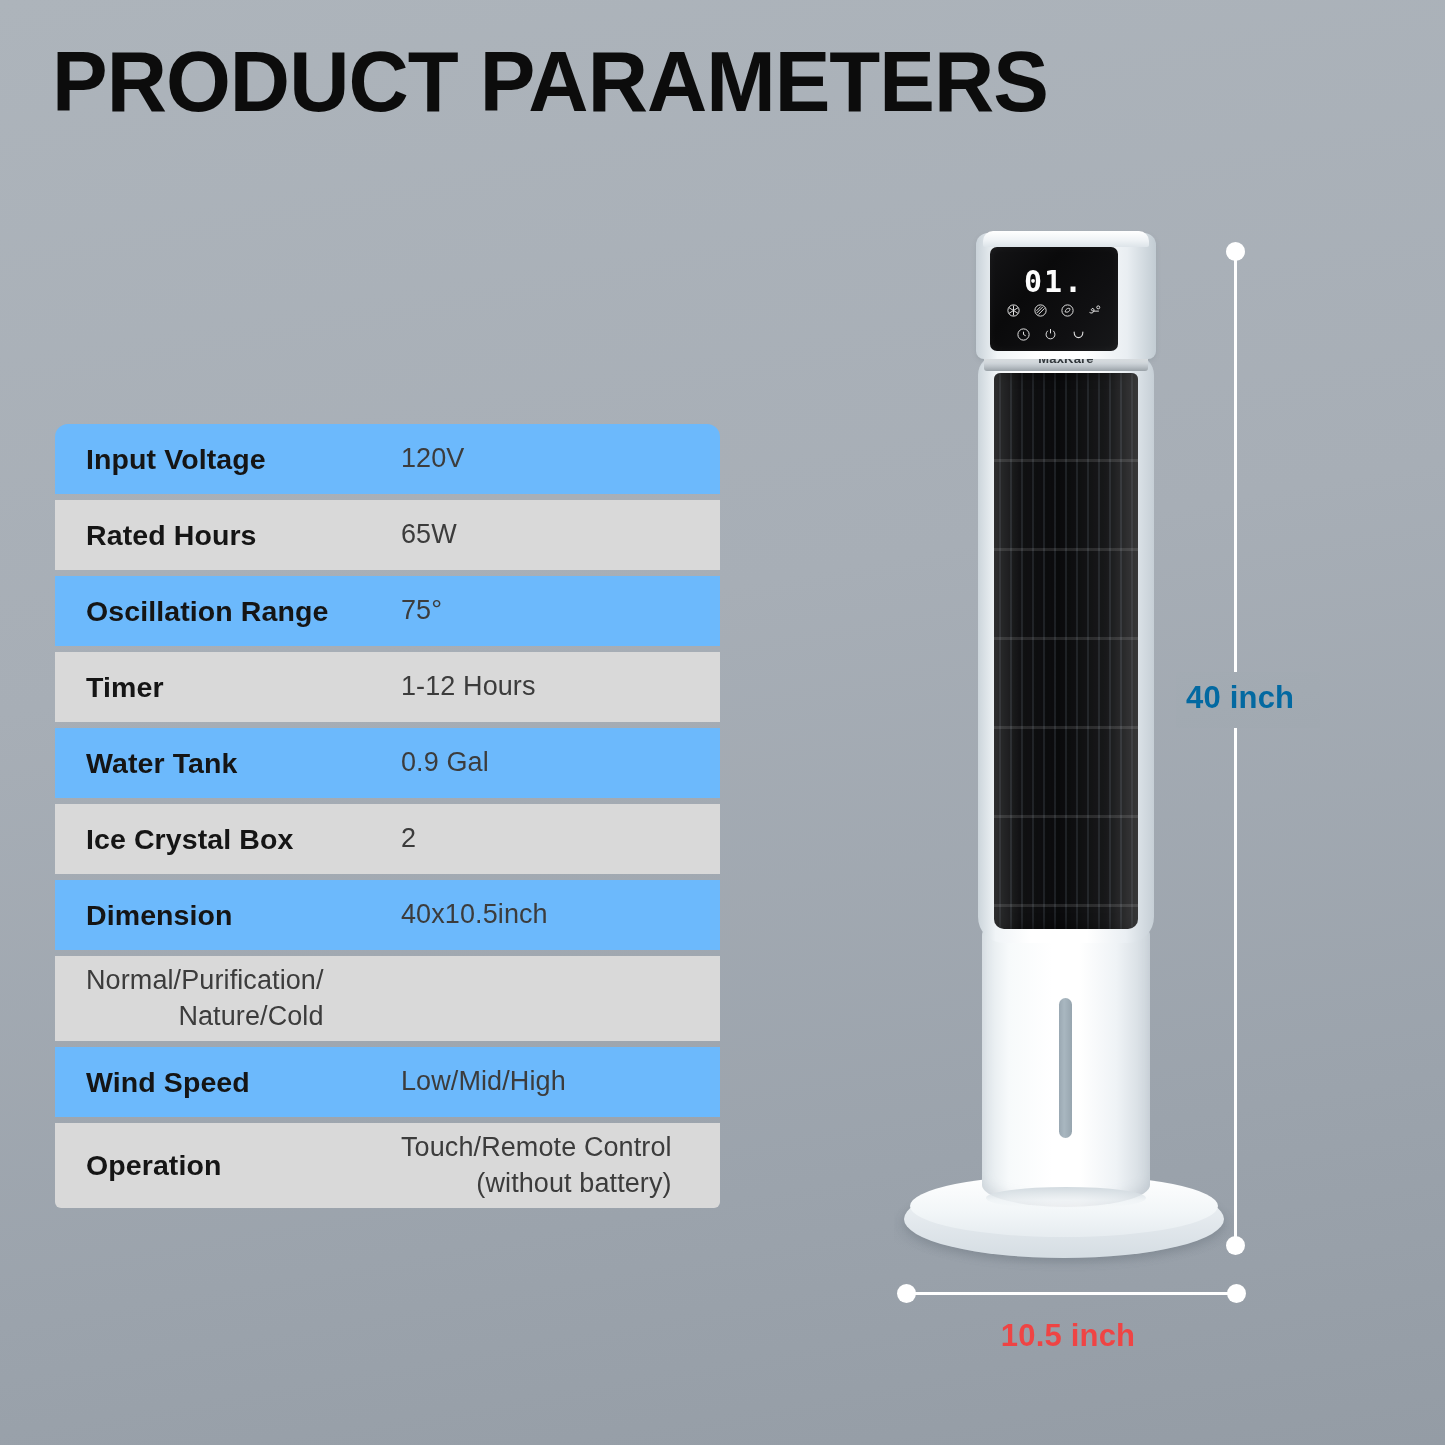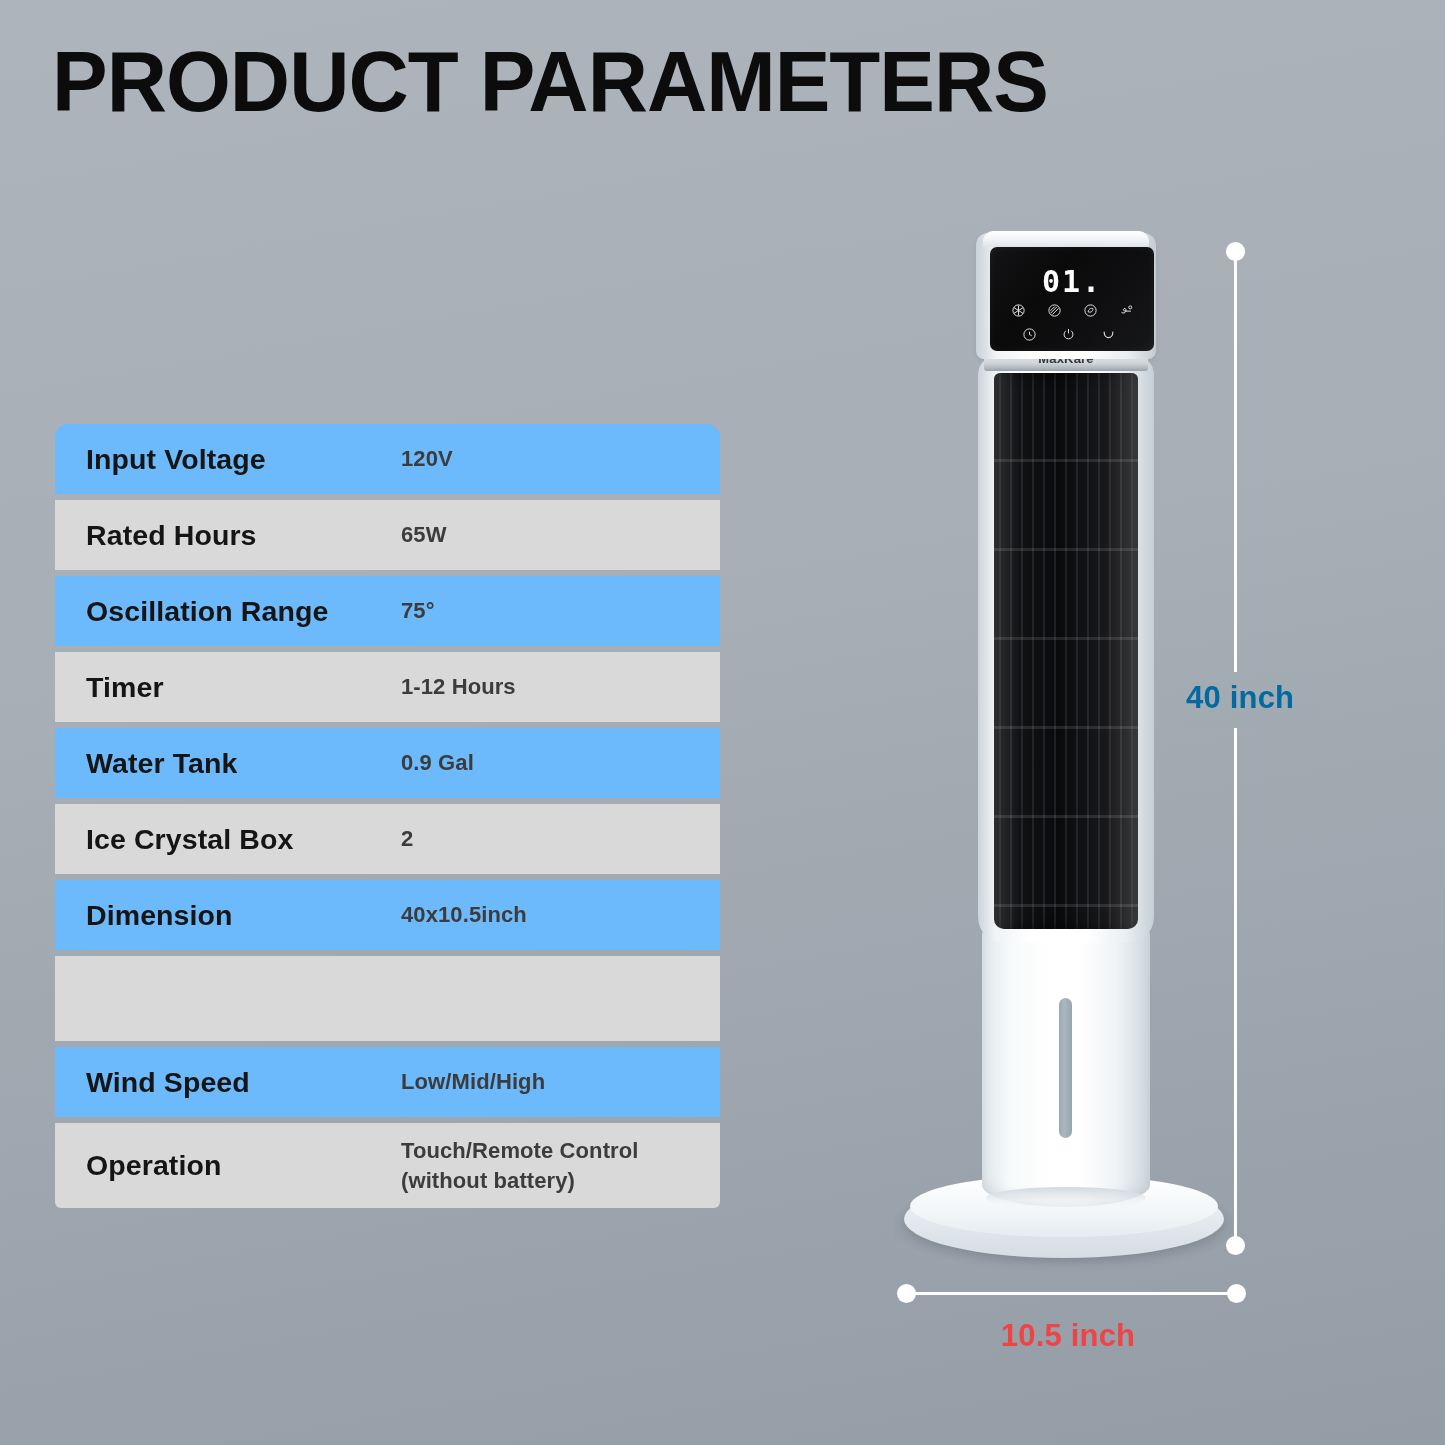--- a/index.html
+++ b/index.html
@@ -58,26 +58,27 @@
   }
   .spec-label {
     width: 315px;
     flex: 0 0 315px;
     font-size: 28.5px;
     font-weight: 700;
     color: #151515;
     letter-spacing: 0.1px;
   }
   .spec-value {
-    font-size: 22px;
-    font-weight: 700;
+    font-size: 27px;
+    font-weight: 400;
     color: #3c3c3c;
     letter-spacing: 0.1px;
     line-height: 1.32;
     white-space: pre-line;
+    text-align: right;
   }
   .h1 { height: 70px; }
   .h2 { height: 85px; }
 
   
   #product {
     position: absolute;
     left: 880px;
     top: 225px;
     width: 400px;
@@ -232,21 +233,21 @@
     height: 16px;
     border-radius: 10px 10px 2px 2px;
     background: linear-gradient(180deg, #ffffff 0%, #eef2f5 60%, #dde4e9 100%);
   }
 
   
   #control-panel {
     position: absolute;
     left: 110px;
     top: 22px;
-    width: 164px;
+    width: 128px;
     height: 104px;
     border-radius: 7px;
     background: linear-gradient(130deg, #141416 0%, #0a0a0b 35%, #101012 70%, #17181a 100%);
     box-shadow: inset 0 0 10px rgba(255,255,255,0.05);
     overflow: hidden;
   }
   #digits {
     position: absolute;
     left: 0;
     right: 0;
@@ -363,20 +364,22 @@
     </div>
     <div class="spec-row gray h1">
       <div class="spec-label">Ice Crystal Box</div>
       <div class="spec-value">2</div>
     </div>
     <div class="spec-row blue h1">
       <div class="spec-label">Dimension</div>
       <div class="spec-value">40x10.5inch</div>
     </div>
     <div class="spec-row gray h2">
+      <div class="spec-value">Normal/Purification/
+Nature/Cold</div>
     </div>
     <div class="spec-row blue h1">
       <div class="spec-label">Wind Speed</div>
       <div class="spec-value">Low/Mid/High</div>
     </div>
     <div class="spec-row gray h2">
       <div class="spec-label">Operation</div>
       <div class="spec-value">Touch/Remote Control
 (without battery)</div>
     </div>

